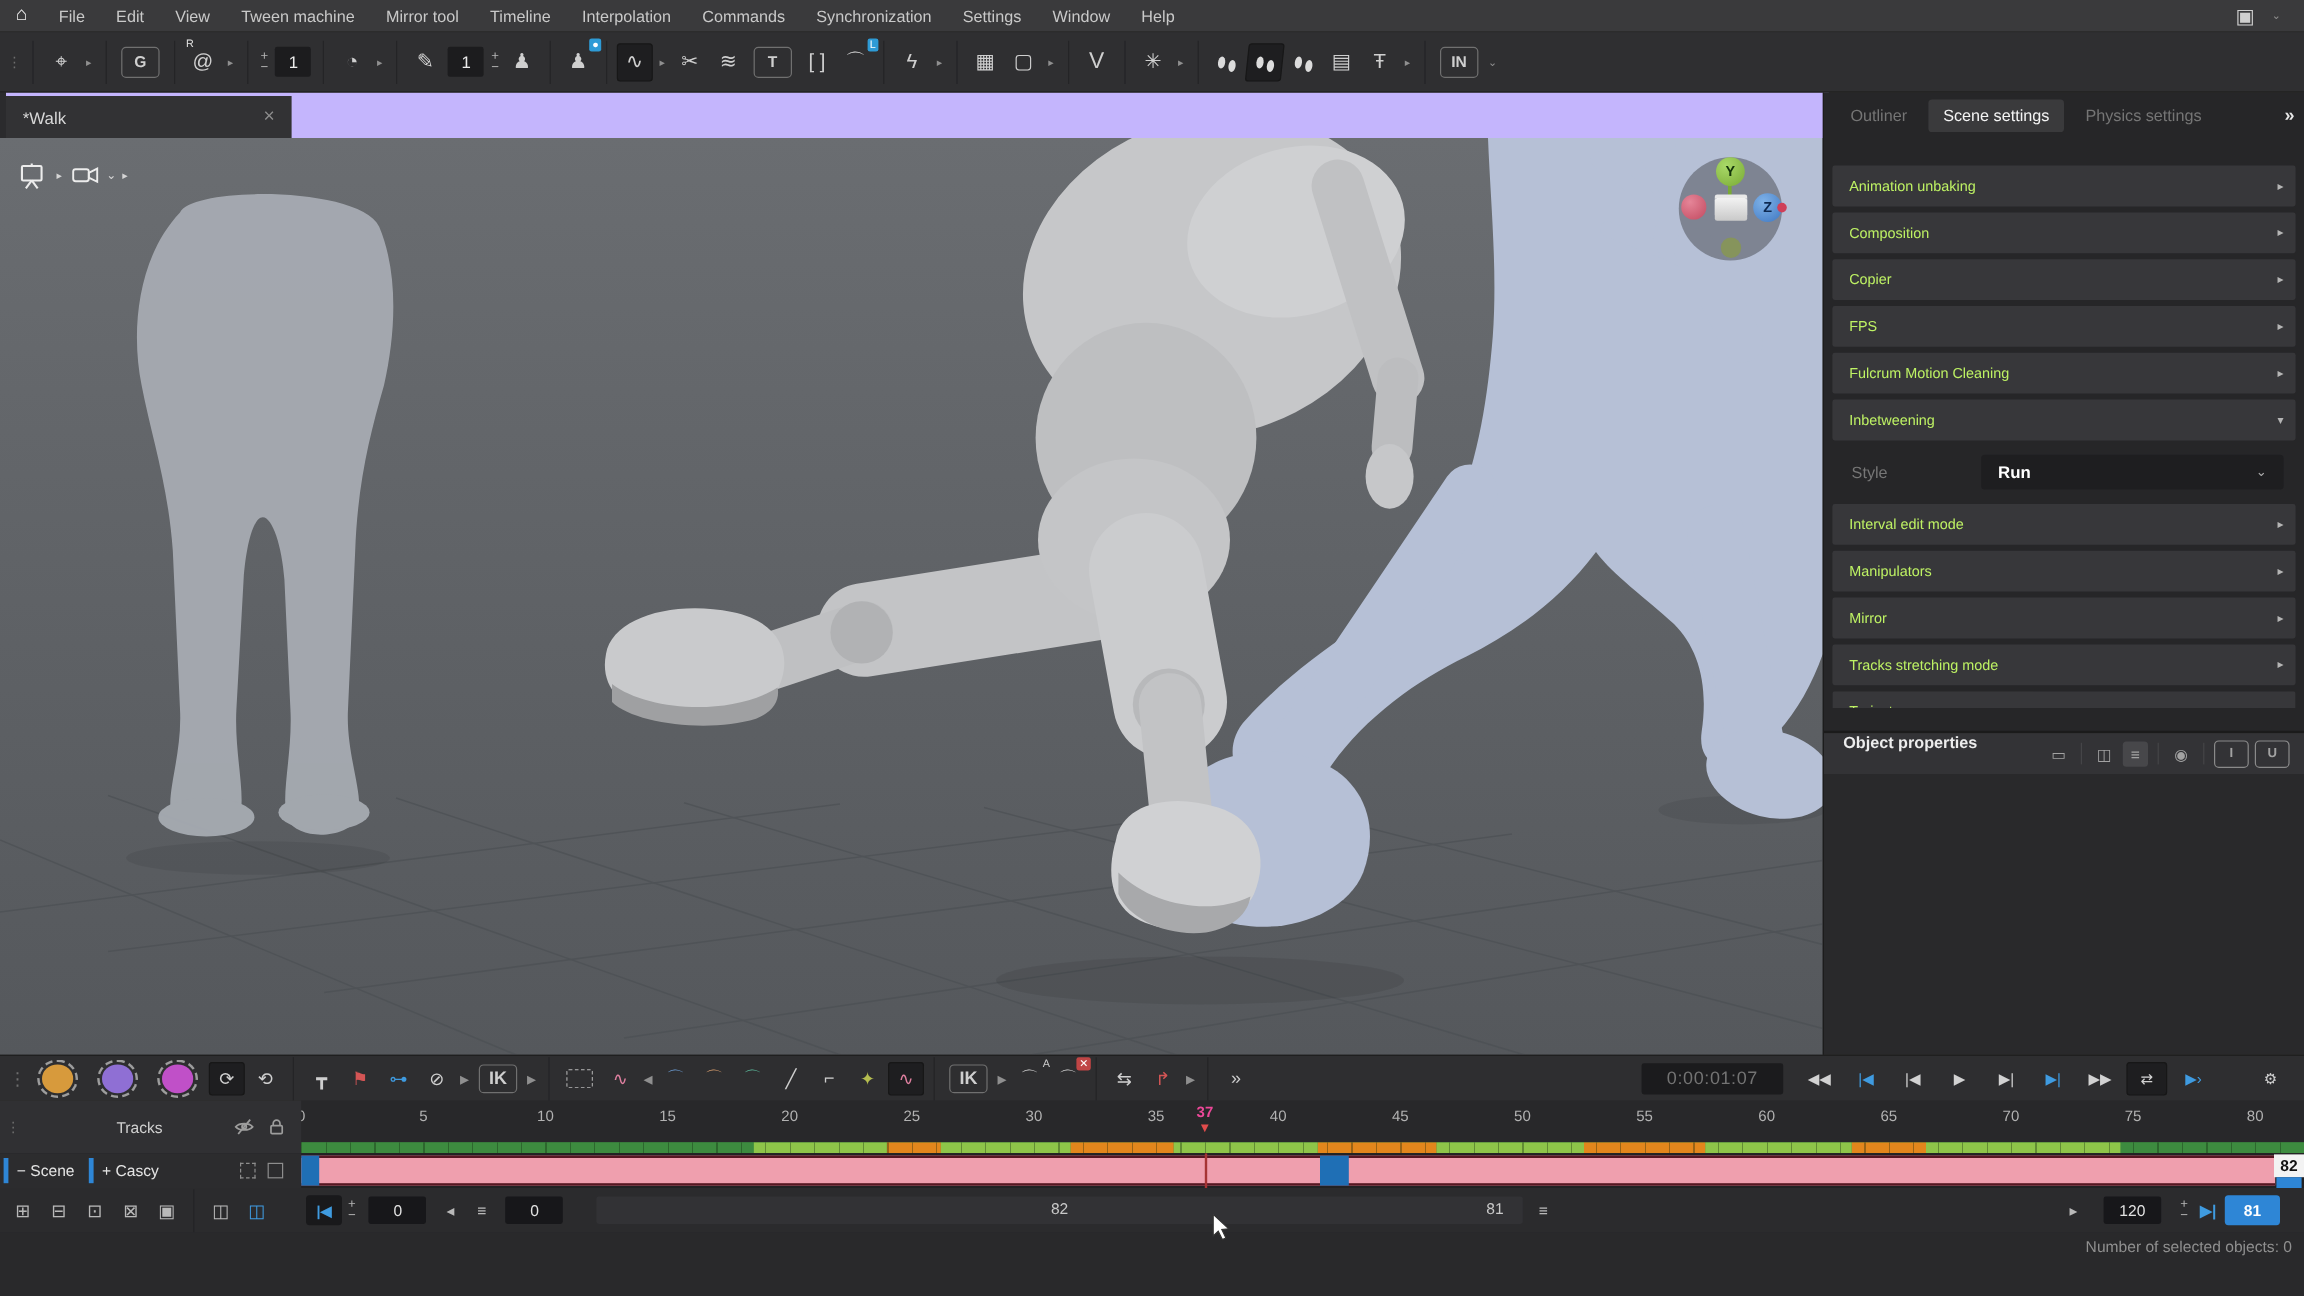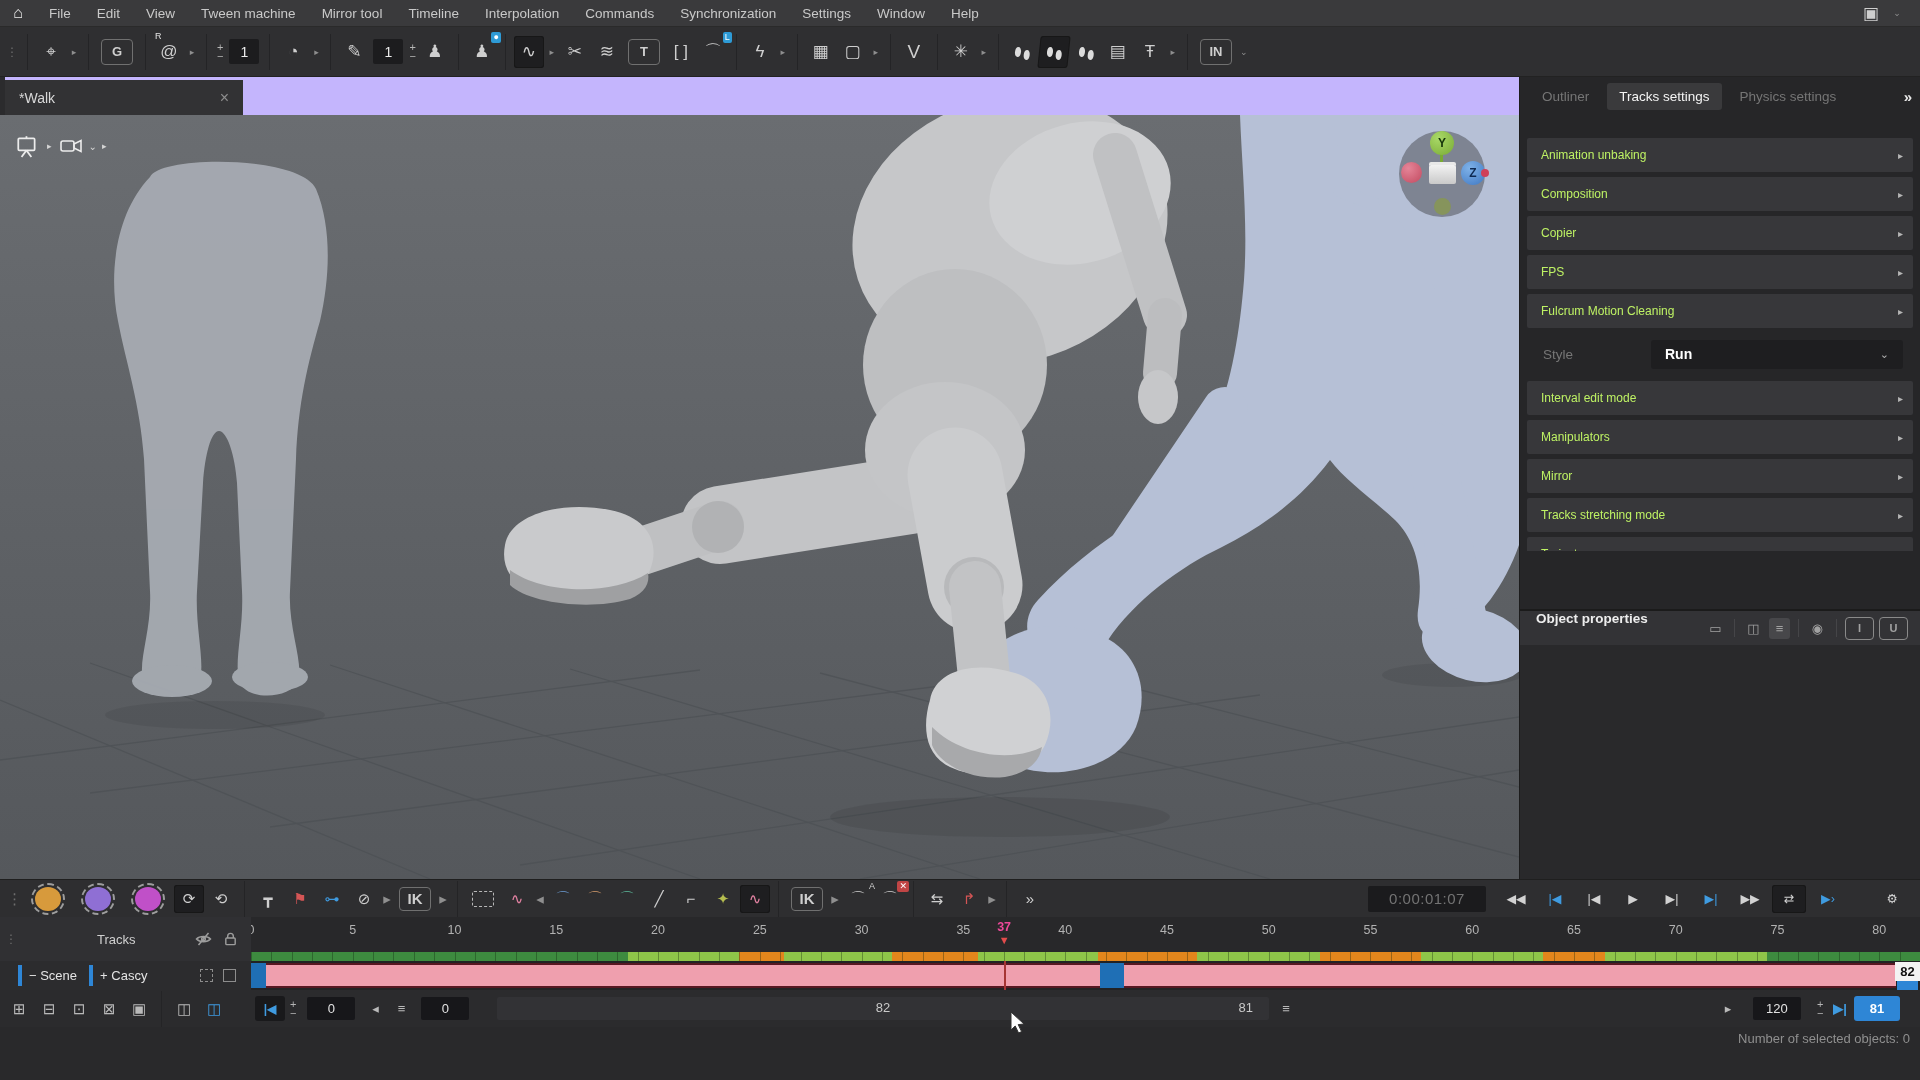--- a/index.html
+++ b/index.html
@@ -111,21 +111,21 @@
   .ruler-bar{position:absolute;left:0;right:0;bottom:0;height:9px;background:#3d8b3f;}
   .seg{position:absolute;top:0;bottom:0;}
   .ruler-ticks{position:absolute;inset:0;background:repeating-linear-gradient(90deg,rgba(15,35,12,.35) 0 1px,transparent 1px 20.354px);}
   .ph-label{position:absolute;top:3px;transform:translateX(-50%);color:#ec4899;font-size:12.5px;font-weight:bold;}
   .ph-caret{position:absolute;top:17px;transform:translateX(-50%);color:#e24c4c;font-size:11px;}
 
   .track-row{position:absolute;top:961px;left:0;right:0;height:29px;background:#222224;z-index:20;}
   .track-head{position:absolute;left:0;top:0;width:251px;height:29px;background:#2c2c2e;display:flex;align-items:center;
               font-size:13px;color:#e4e4e4;box-sizing:border-box;}
   .blue-tag{border-left:4px solid #2e86d6;padding-left:7px;height:21px;display:flex;align-items:center;}
-  .scene-tag{margin-left:18px;}
+  .scene-tag{margin-left:3px;}
   .cascy-tag{margin-left:12px;}
   .track-head-icons{margin-left:auto;display:flex;gap:10px;padding-right:15px;}
   .sq{width:13px;height:13px;border:1px solid #8d8d8d;box-sizing:border-box;}
   .sq.dashed{border-style:dashed;}
   .track-area{position:absolute;left:251px;right:0;top:0;height:29px;overflow:hidden;}
   .pink-bar{position:absolute;left:0;top:2px;height:25px;background:#ef9fae;border-top:2px solid #571722;
             border-bottom:2px solid #571722;box-sizing:border-box;}
   .blue-block{position:absolute;top:2px;height:25px;background:#1f6fb5;}
   .track-ph{position:absolute;top:0;width:1.5px;height:29px;background:#a63434;}
   .end-label{position:absolute;right:0;top:1px;width:25px;height:19px;background:#f3f3f3;color:#121212;font-size:13px;
@@ -359,21 +359,21 @@
     <div class="gz-ball gz-z">Z</div>
     <div class="gz-ball gz-x"></div>
     <div class="gz-ball gz-b"></div>
     <div class="gz-dot"></div>
   </div>
 </div>
 
 <div class="right-panel">
   <div class="rp-tabs" id="rp-tabs">
     <span class="rp-tab">Outliner</span>
-      <span class="rp-tab active">Tracks settings</span>
+      <span class="rp-tab active">Scene settings</span>
       <span class="rp-tab">Physics settings</span>
       <span class="rp-more">»</span>
   </div>
   <div class="rp-body">
     <div id="rp-sections-a">
         <div class="rp-row">
           <span class="rp-label">Animation unbaking</span>
           <span class="rp-arrow">▸</span>
         </div>
         <div class="rp-row">
@@ -384,20 +384,24 @@
           <span class="rp-label">Copier</span>
           <span class="rp-arrow">▸</span>
         </div>
         <div class="rp-row">
           <span class="rp-label">FPS</span>
           <span class="rp-arrow">▸</span>
         </div>
         <div class="rp-row">
           <span class="rp-label">Fulcrum Motion Cleaning</span>
           <span class="rp-arrow">▸</span>
+        </div>
+        <div class="rp-row">
+          <span class="rp-label">Inbetweening</span>
+          <span class="rp-arrow">▾</span>
         </div>
       </div>
     <div class="style-row">
       <span class="style-label">Style</span>
       <div class="style-select">
         <span>Run</span>
         <span class="style-chevron">⌄</span>
       </div>
     </div>
     <div id="rp-sections-b">

